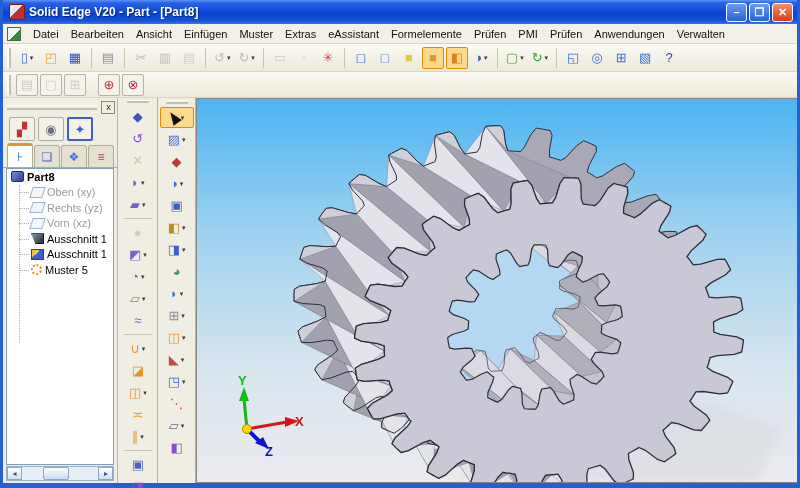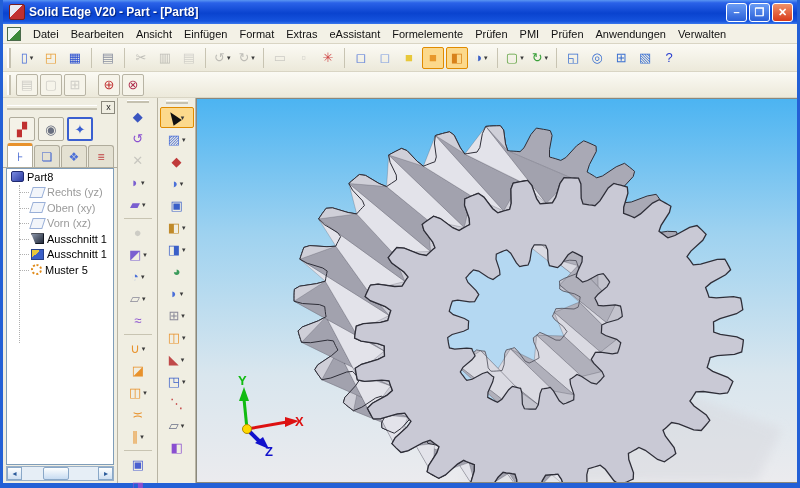--- a/index.html
+++ b/index.html
@@ -46,21 +46,21 @@
   .ebtabs{display:flex;padding:2px 2px 0 4px;border-bottom:1px solid #b0ac9c;}
   .ebtab{width:26px;height:22px;border:1px solid #b0ac9c;border-bottom:none;border-radius:3px 3px 0 0;margin-right:1px;
     background:#e4e1d2;display:flex;align-items:center;justify-content:center;font-size:12px;}
   .ebtab.sel{background:#fff;border-top:3px solid #e8922c;height:24px;margin-top:-2px;}
   .treebox{flex:1;margin:0 3px 0 3px;background:#fff;border:1px solid #7f9db9;position:relative;overflow:hidden;}
   .rail{position:absolute;left:12px;top:16px;height:158px;border-left:1px dotted #b0b0b0;}
   .trow{position:relative;display:flex;align-items:center;height:15.5px;font-size:11px;white-space:nowrap;}
   .trow .lbl{padding-left:3px;color:#000;}
   .trow.gray .lbl{color:#9a9a9a;}
   .trow.child{padding-left:24px;}
-  .trow.root{padding-left:4px;font-weight:normal;text-align:center;}
+  .trow.root{padding-left:4px;font-weight:bold;text-align:center;}
   .trow.child::before{content:"";position:absolute;left:12px;top:50%;width:10px;border-top:1px dotted #b0b0b0;}
   .tico{width:13px;height:11px;flex:none;}
   .ti-part{background:linear-gradient(135deg,#7a8ae0,#2a3aa0);border:1px solid #202a70;border-radius:2px;}
   .ti-plane{background:#eaf2fc;border:1px solid #4a6fd8;transform:skewX(-18deg);}
   .ti-plane.g{border-color:#9ab0d8;background:#f2f5fa;}
   .ti-prot{background:linear-gradient(135deg,#5a6a80,#1a2230);border:1px solid #c03030;}
   .ti-cut{background:linear-gradient(135deg,#8a94a8,#242c3c);border:1px solid #101520;clip-path:polygon(0 0,100% 0,100% 100%,35% 100%);}
   .ti-cut2{background:linear-gradient(135deg,#e8c83a 40%,#3a5fc8 40%);border:1px solid #26408a;}
   .ti-pattern{width:11px;height:11px;border:2px dotted #e08b1a;border-radius:50%;background:#fff;}
   .vstrip{width:40px;background:#f0eee2;border-right:1px solid #b8b4a4;padding-top:2px;display:flex;flex-direction:column;align-items:center;}
@@ -98,21 +98,21 @@
     </div>
   </div>
 
   <div class="menubar">
     <div class="mdiicon"></div>
     <div id="menu-items" style="display:flex;">
         <span class="menuitem">Datei</span>
         <span class="menuitem">Bearbeiten</span>
         <span class="menuitem">Ansicht</span>
         <span class="menuitem">Einfügen</span>
-        <span class="menuitem">Format</span>
+        <span class="menuitem">Muster</span>
         <span class="menuitem">Extras</span>
         <span class="menuitem">eAssistant</span>
         <span class="menuitem">Formelemente</span>
         <span class="menuitem">Prüfen</span>
         <span class="menuitem">PMI</span>
         <span class="menuitem">Prüfen</span>
         <span class="menuitem">Anwendungen</span>
         <span class="menuitem">Verwalten</span>
       </div>
 
@@ -267,25 +267,25 @@
         </div>
       <div class="treebox">
         <div class="rail"></div>
         <div id="tree-rows">
             <div class="trow root">
               <span class="tico ti-part"></span>
               <span class="lbl">Part8</span>
             </div>
             <div class="trow child gray">
               <span class="tico ti-plane g"></span>
-              <span class="lbl">Rechts (yz)</span>
+              <span class="lbl">Oben (xy)</span>
             </div>
             <div class="trow child gray">
               <span class="tico ti-plane g"></span>
-              <span class="lbl">Oben (xy)</span>
+              <span class="lbl">Rechts (yz)</span>
             </div>
             <div class="trow child gray">
               <span class="tico ti-plane g"></span>
               <span class="lbl">Vorn (xz)</span>
             </div>
             <div class="trow child">
               <span class="tico ti-cut"></span>
               <span class="lbl">Ausschnitt 1</span>
             </div>
             <div class="trow child">

